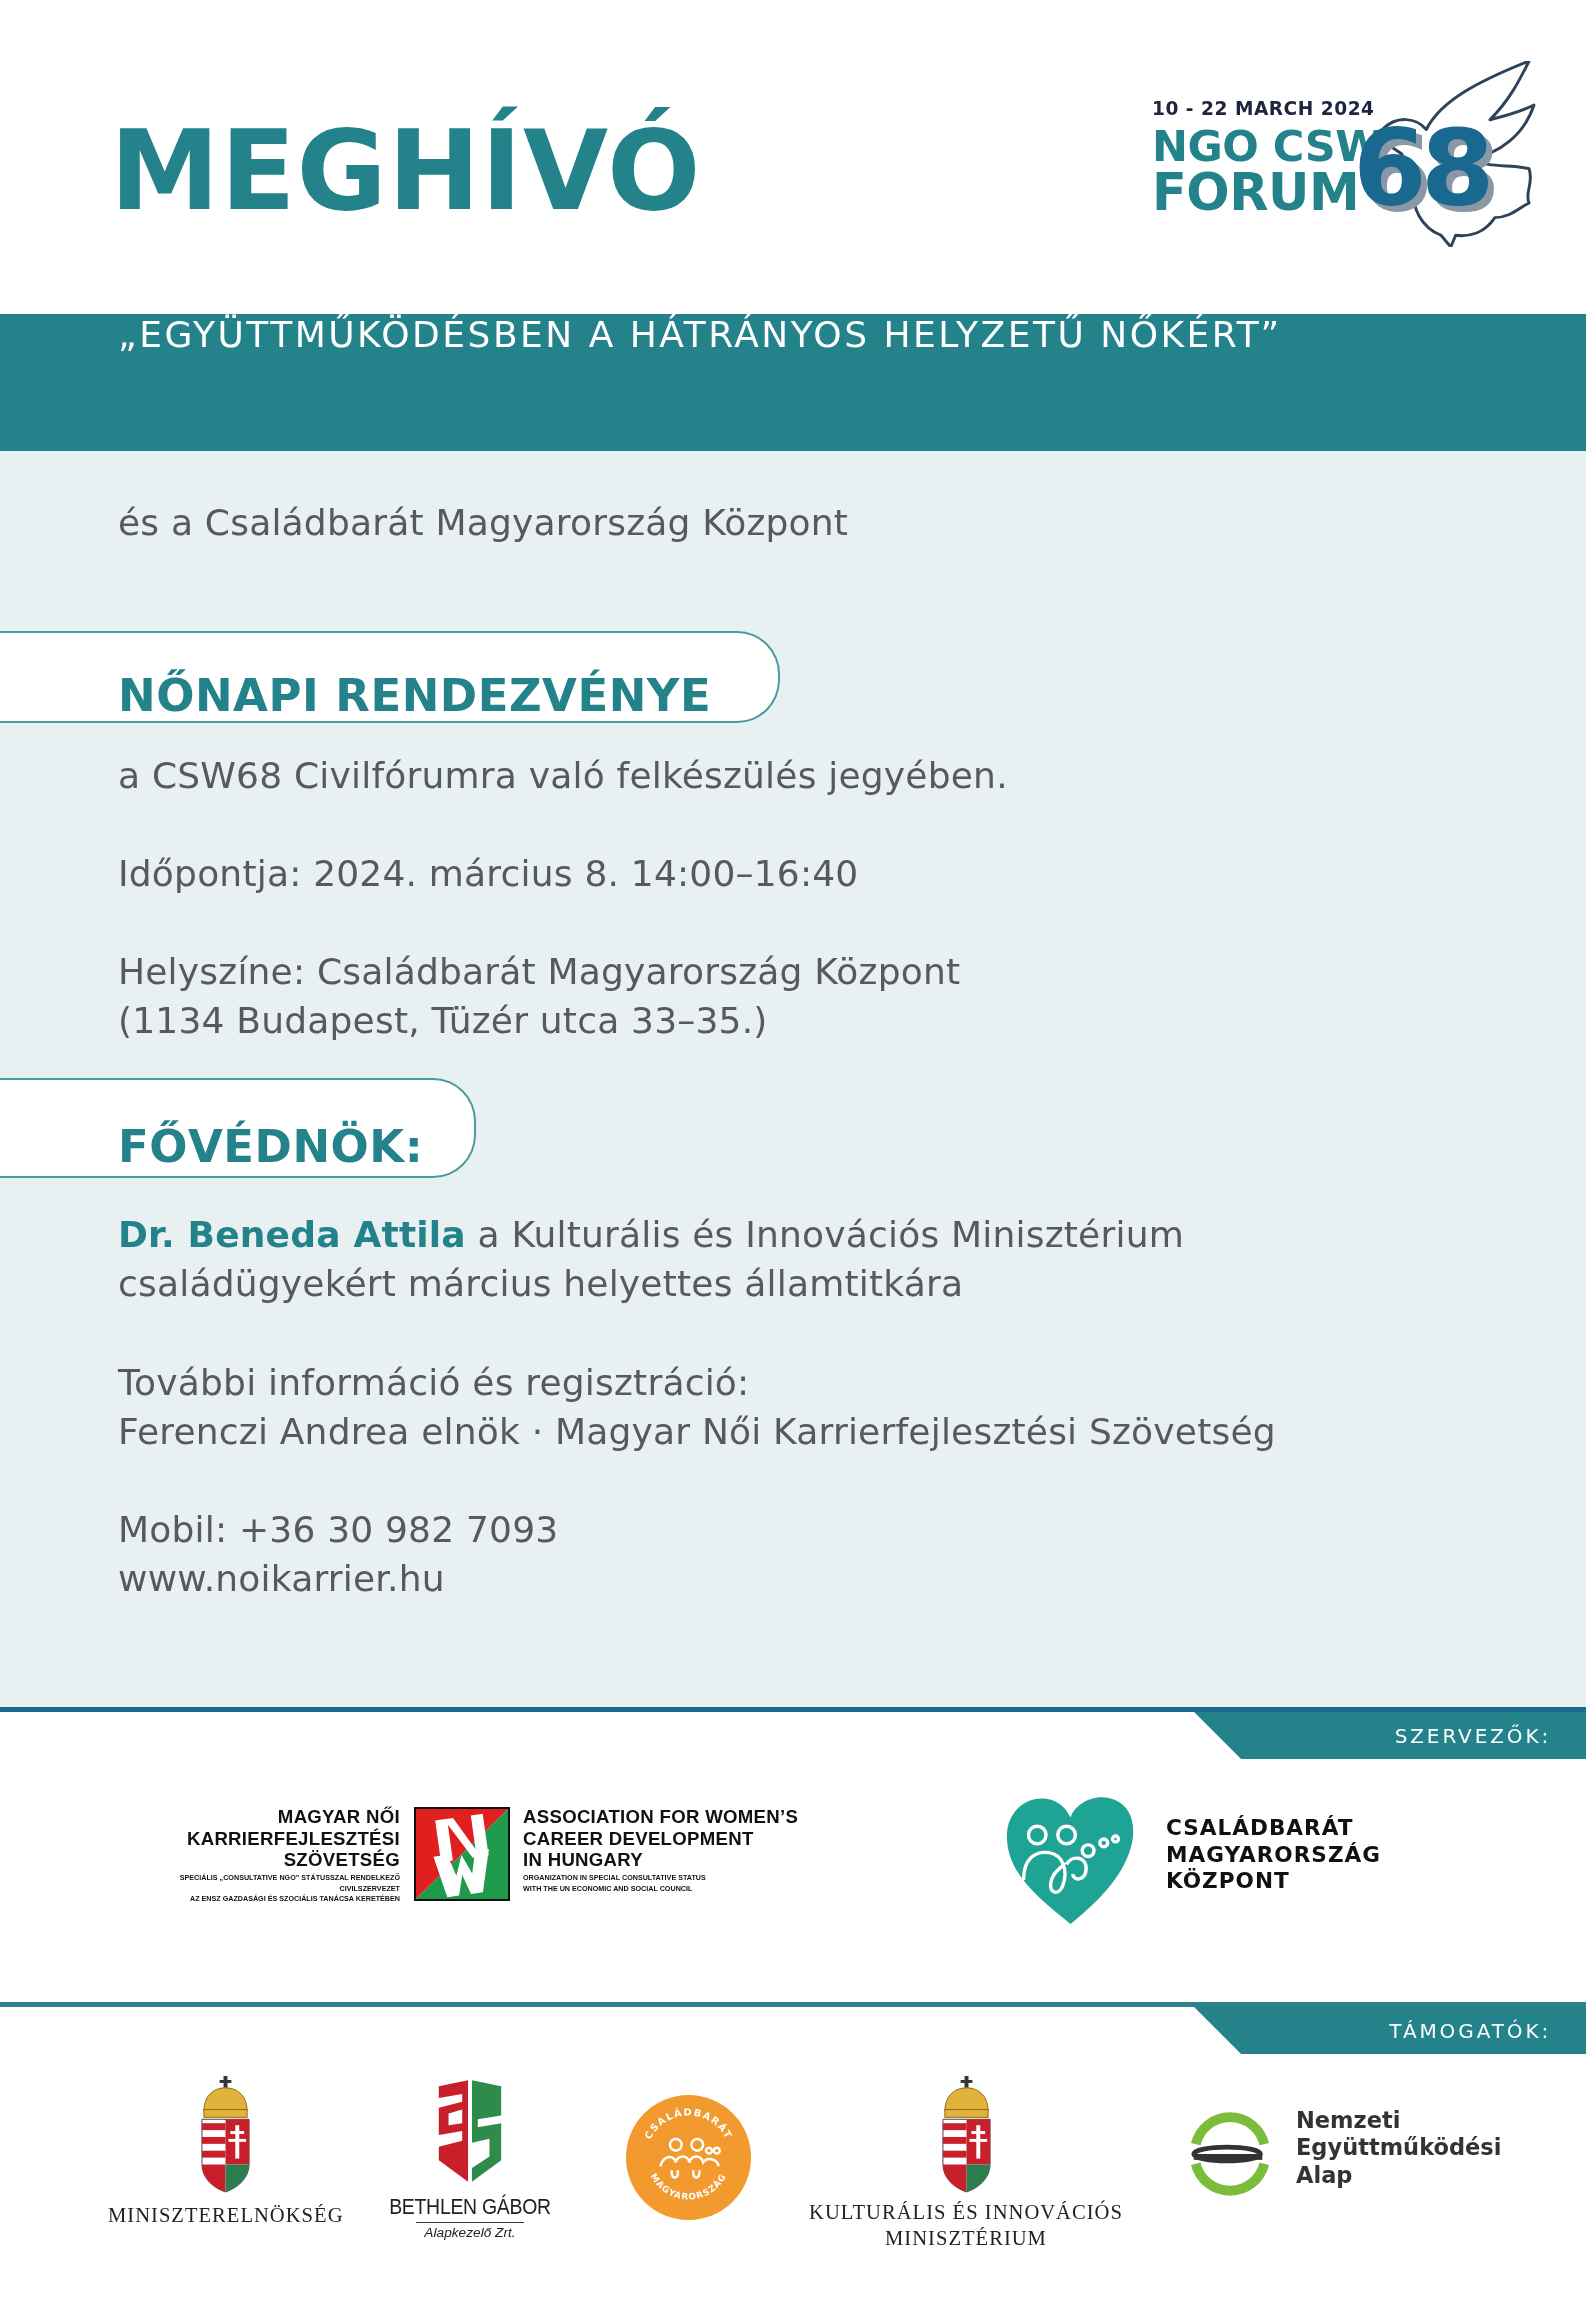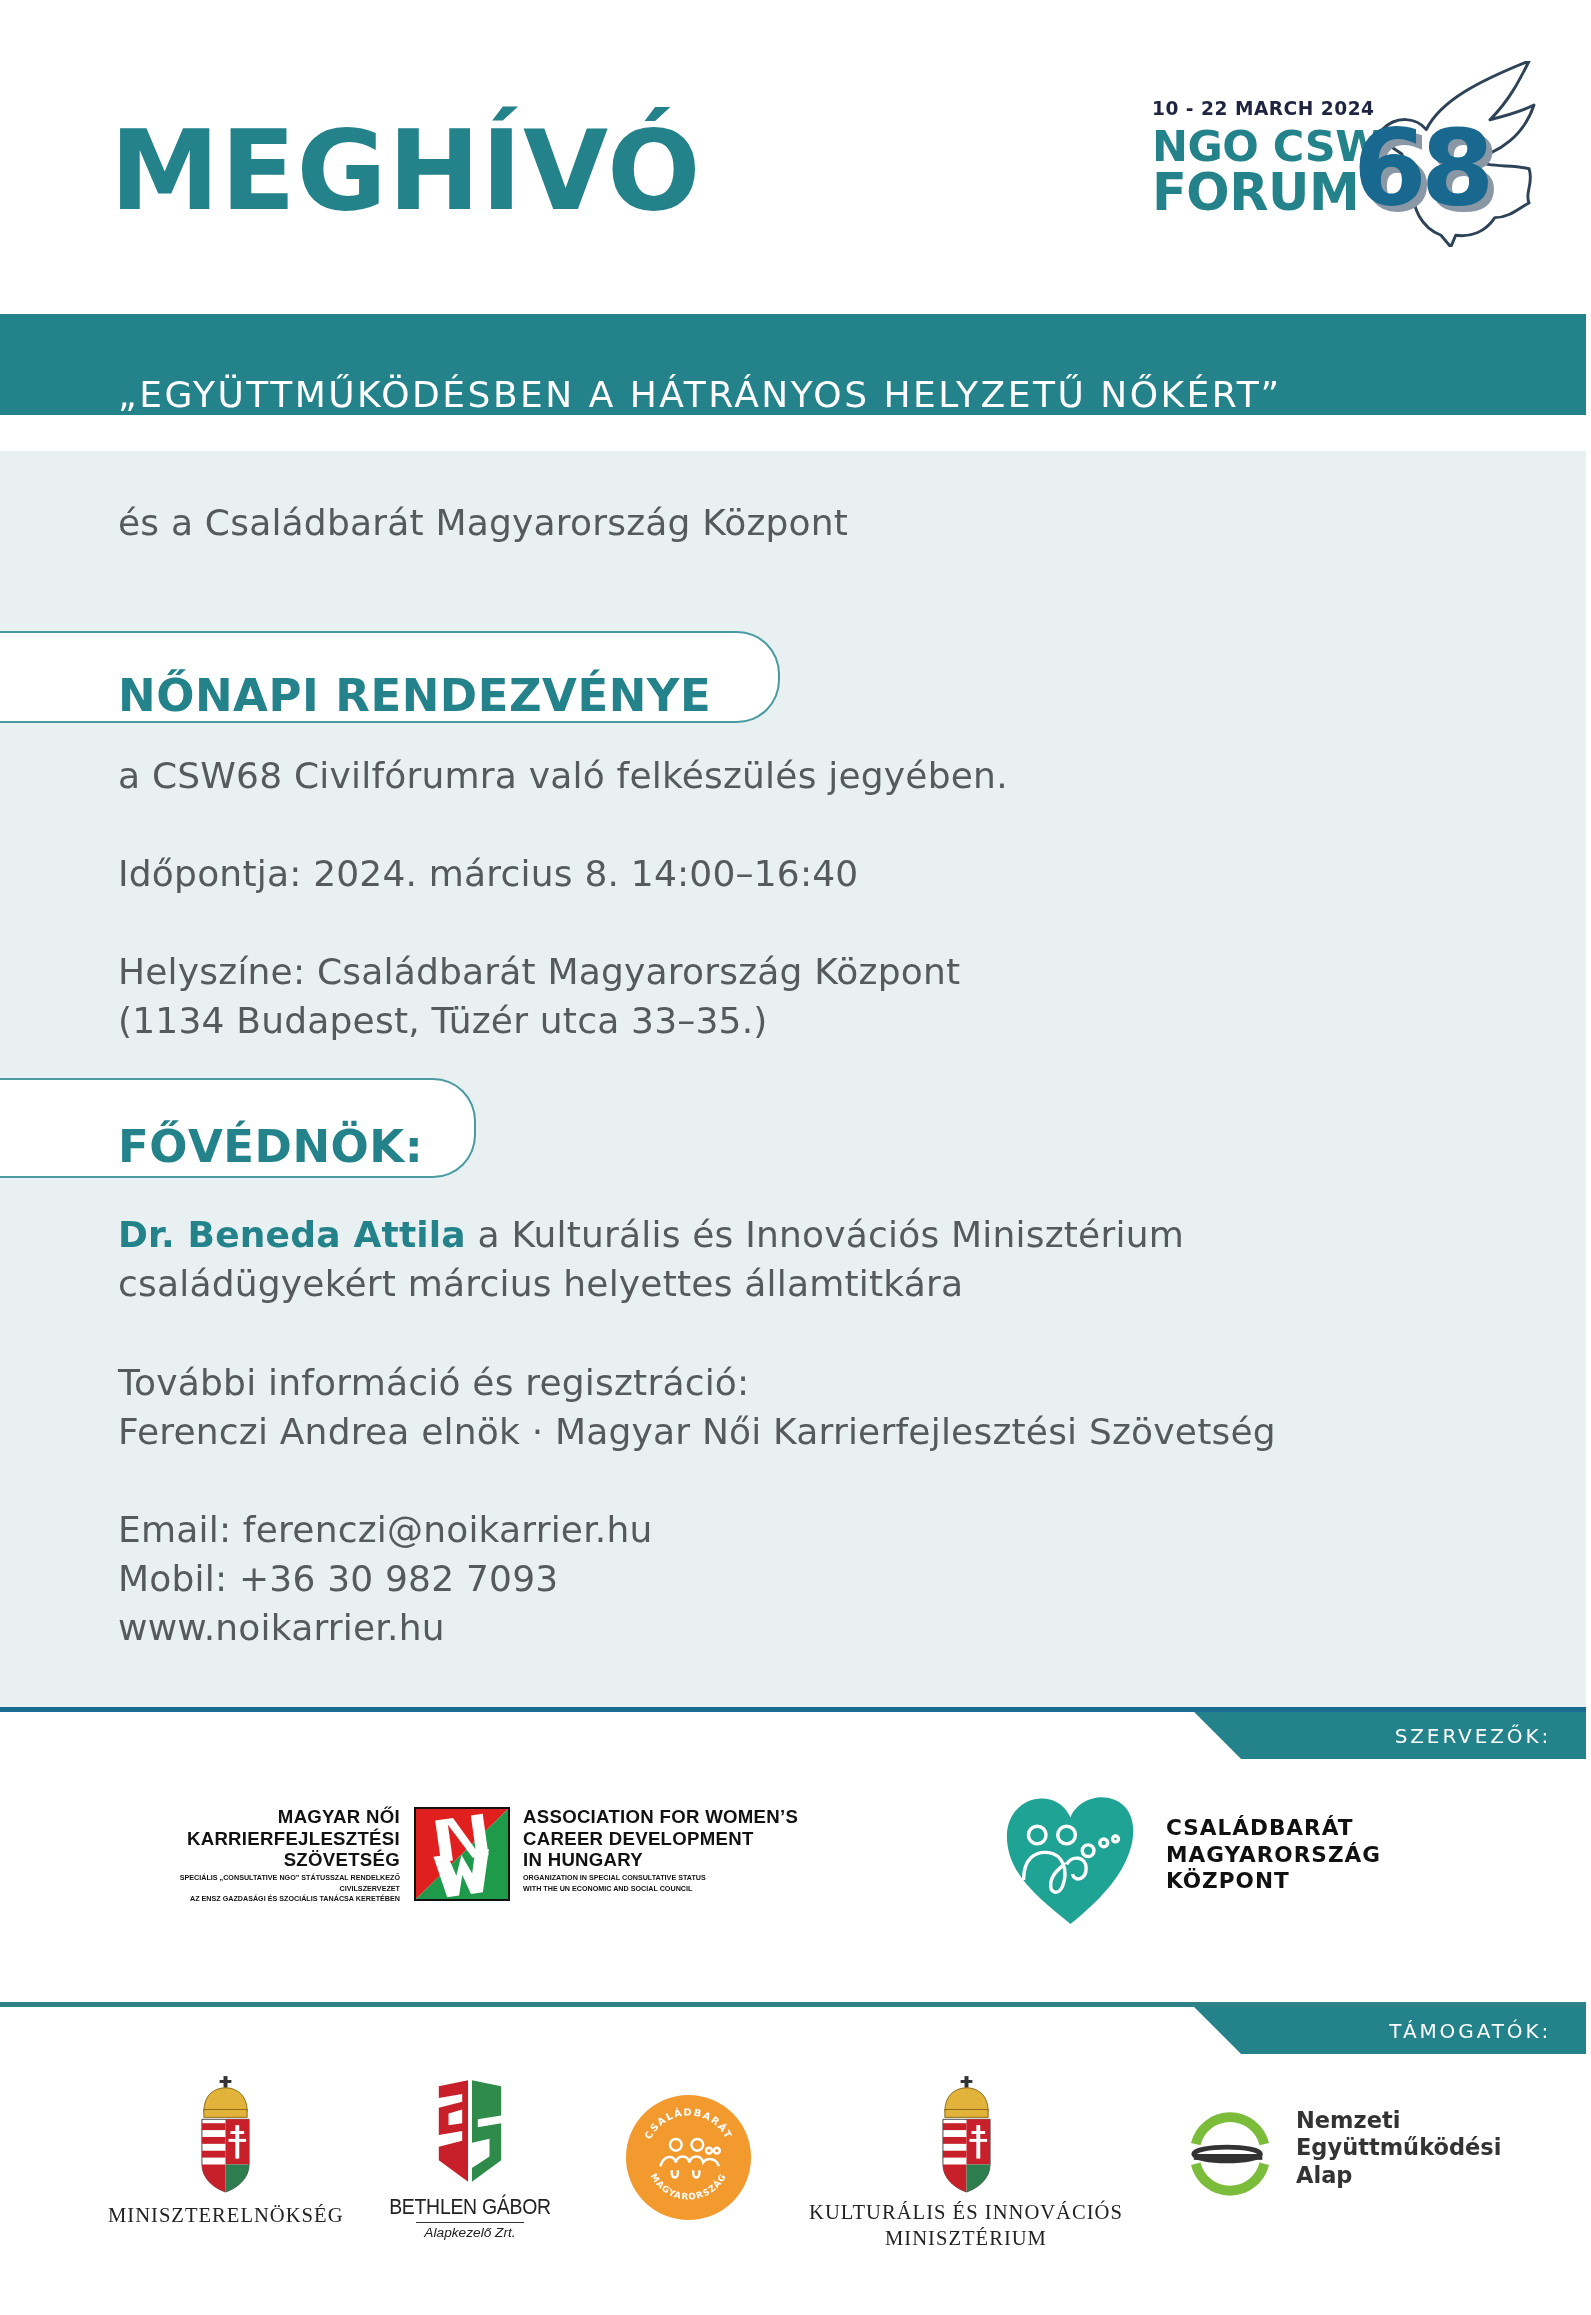--- a/index.html
+++ b/index.html
@@ -16,23 +16,23 @@
     color: #23828a; line-height: 1;
   }
   .forum-date { left: 1152px; top: 98px; font-family: "DejaVu Sans", sans-serif; font-weight: bold; font-size: 18.6px; color: #1f2540; letter-spacing: 0.5px; }
   .forum-l1 { left: 1152px; top: 125px; font-family: "DejaVu Sans", sans-serif; font-weight: bold; font-size: 43px; color: #23828a; line-height: 1; letter-spacing: -0.5px; }
   .forum-l2 { left: 1152px; top: 167px; font-family: "DejaVu Sans", sans-serif; font-weight: bold; font-size: 51px; color: #23828a; line-height: 1; letter-spacing: -0.5px; }
   .forum-num { left: 1353px; top: 116px; font-family: "DejaVu Sans", sans-serif; font-weight: bold; font-size: 106px; color: #19688f; line-height: 1; text-shadow: 5.9px 5.9px 0 #8a98a6; letter-spacing: -5.9px; }
   .dove { left: 1343px; top: 61px; width: 196px; height: 186px; }
 
   
   .banner {
-    left: 0; top: 314px; width: 1586px; height: 101px;
+    left: 0; top: 314px; width: 1586px; height: 137px;
     background: #23828a;
-    display: flex; align-items: flex-end;
+    display: flex; align-items: flex-start;
     padding-left: 118px;
   }
   .banner-text {
     font-family: "DejaVu Sans", sans-serif; font-size: 36px; color: #ffffff;
     letter-spacing: 2.5px; font-weight: normal;
   }
 
   
   .panel {
     left: 0; top: 451px; width: 1586px; height: 1257px;
@@ -136,21 +136,20 @@
   <div><span class="highlight">Dr. Beneda Attila</span><span> a Kulturális és Innovációs Minisztérium</span></div>
   <div>családügyekért március helyettes államtitkára</div>
 </div>
 
 <div class="abs body-text" style="top:1358px;">
   <div>További információ és regisztráció:</div>
   <div>Ferenczi Andrea elnök · Magyar Női Karrierfejlesztési Szövetség</div>
 </div>
 
 <div class="abs body-text" style="top:1505px;">
-  <div>Email: ferenczi@noikarrier.hu</div>
   <div>Mobil: +36 30 982 7093</div>
   <div>www.noikarrier.hu</div>
 </div>
 
 <div class="abs section-tab" style="top:1712px;">
   <span class="section-tab-text">SZERVEZŐK:</span>
 </div>
 
 <div>
   <div class="abs mnksz-left">

